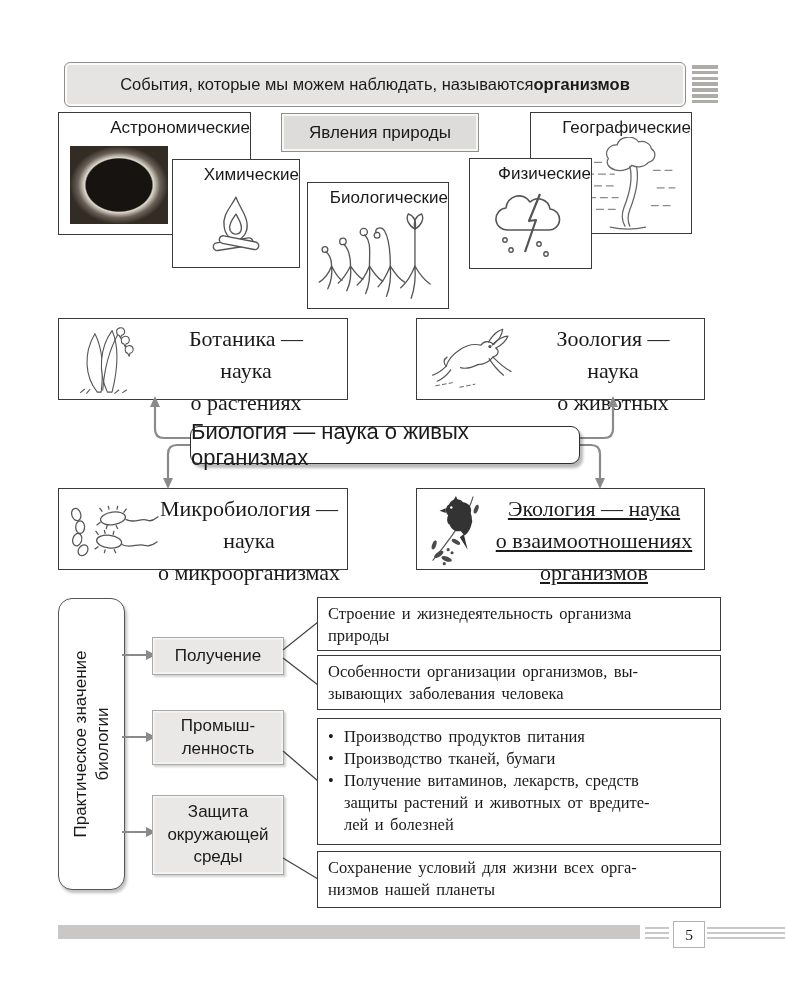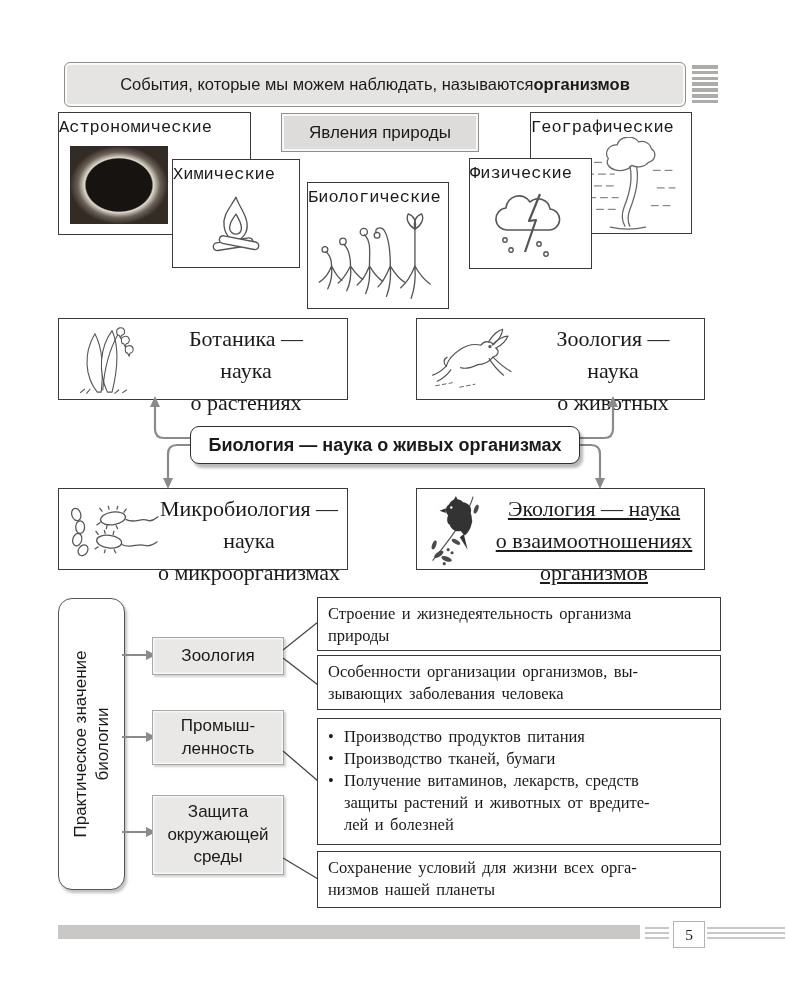--- a/index.html
+++ b/index.html
@@ -11,36 +11,36 @@
   
   .banner{left:64px;top:62px;width:620px;height:43px;background:#e5e4e2;
           border:1.4px solid #8f8f8d;border-radius:6px;box-shadow:inset 0 0 0 2px #fafaf9;
           display:flex;align-items:center;justify-content:center;font-size:16.5px;}
   .banner b{font-weight:bold;}
   .deco{left:692px;top:65px;width:26px;height:42px;display:flex;flex-direction:column;gap:2.2px;}
   .deco i{display:block;height:3.6px;background:#aeaca8;}
 
   
   .pbox{background:#fff;border:1.2px solid #3a3a3a;}
-  .plabel{text-align:left;font-size:17px;padding-top:5px;font-family:Liberation Mono, monospace;}
+  .plabel{text-align:right;font-size:17px;padding-top:5px;font-family:Liberation Sans, sans-serif;}
   .pcenter{left:281px;top:113px;width:196px;height:37px;background:#dddcda;border:1.3px solid #8f8f8d;
            box-shadow:inset 0 0 0 2px #f7f7f6;display:flex;align-items:center;justify-content:center;
            font-size:17px;z-index:6;}
   .eclipse{left:11px;top:33px;width:98px;height:78px;
      background:
        radial-gradient(closest-side,#171310 67%,rgba(23,19,16,0) 70%),
        radial-gradient(closest-side,#ffffff 60%,#d9d3c7 71%,#6b6158 84%,#332c25 100%);
      background-color:#332c25;}
 
   
   .sbox{background:#fff;border:1.2px solid #3a3a3a;}
   .stext{font-size:22px;line-height:32px;text-align:center;font-family:"Liberation Serif",serif;}
   .bioban{left:190px;top:426px;width:388px;height:36px;background:#fff;border:1.7px solid #2e2e2e;
           border-radius:9px;box-shadow:3px 4px 3px rgba(0,0,0,.28);display:flex;align-items:center;
-          justify-content:center;font-size:18px;font-weight:bold;z-index:5;}
+          justify-content:center;font-size:22px;font-weight:normal;z-index:5;}
 
   
   .vbox{left:58px;top:598px;width:65px;height:290px;background:#fff;border:1.3px solid #555;
         border-radius:14px;box-shadow:2px 3px 3px rgba(0,0,0,.25);}
   .vtext{position:absolute;left:50%;top:50%;width:286px;transform:translate(-50%,-50%) rotate(-90deg);
          text-align:center;font-size:17px;line-height:1.32;white-space:pre-line;}
   .area{left:152px;width:130px;background:#e9e8e6;border:1px solid #a8a8a6;
         box-shadow:1.5px 2px 2px rgba(0,0,0,.18),inset 0 0 0 1.5px #f6f6f5;
         display:flex;align-items:center;justify-content:center;text-align:center;
         font-size:17px;line-height:1.32;}
@@ -276,21 +276,21 @@
       <line x1="2" y1="232" x2="26" y2="232"></line>
     </g>
     <g fill="#8a8a8a">
       <polygon points="26,50 26,60 36,55"></polygon>
       <polygon points="26,132 26,142 36,137"></polygon>
       <polygon points="26,227 26,237 36,232"></polygon>
     </g>
   </svg>
 
   <div class="abs area pre" style="top:637px;height:36px;">
-    <span>Зоология</span>
+    <span>Получение</span>
   </div>
   <div class="abs area pre" style="top:710px;height:53px;">
     <span class="pre">Промыш-
 ленность</span>
   </div>
   <div class="abs area pre" style="top:795px;height:78px;">
     <span class="pre">Защита
 окружающей
 среды</span>
   </div>

